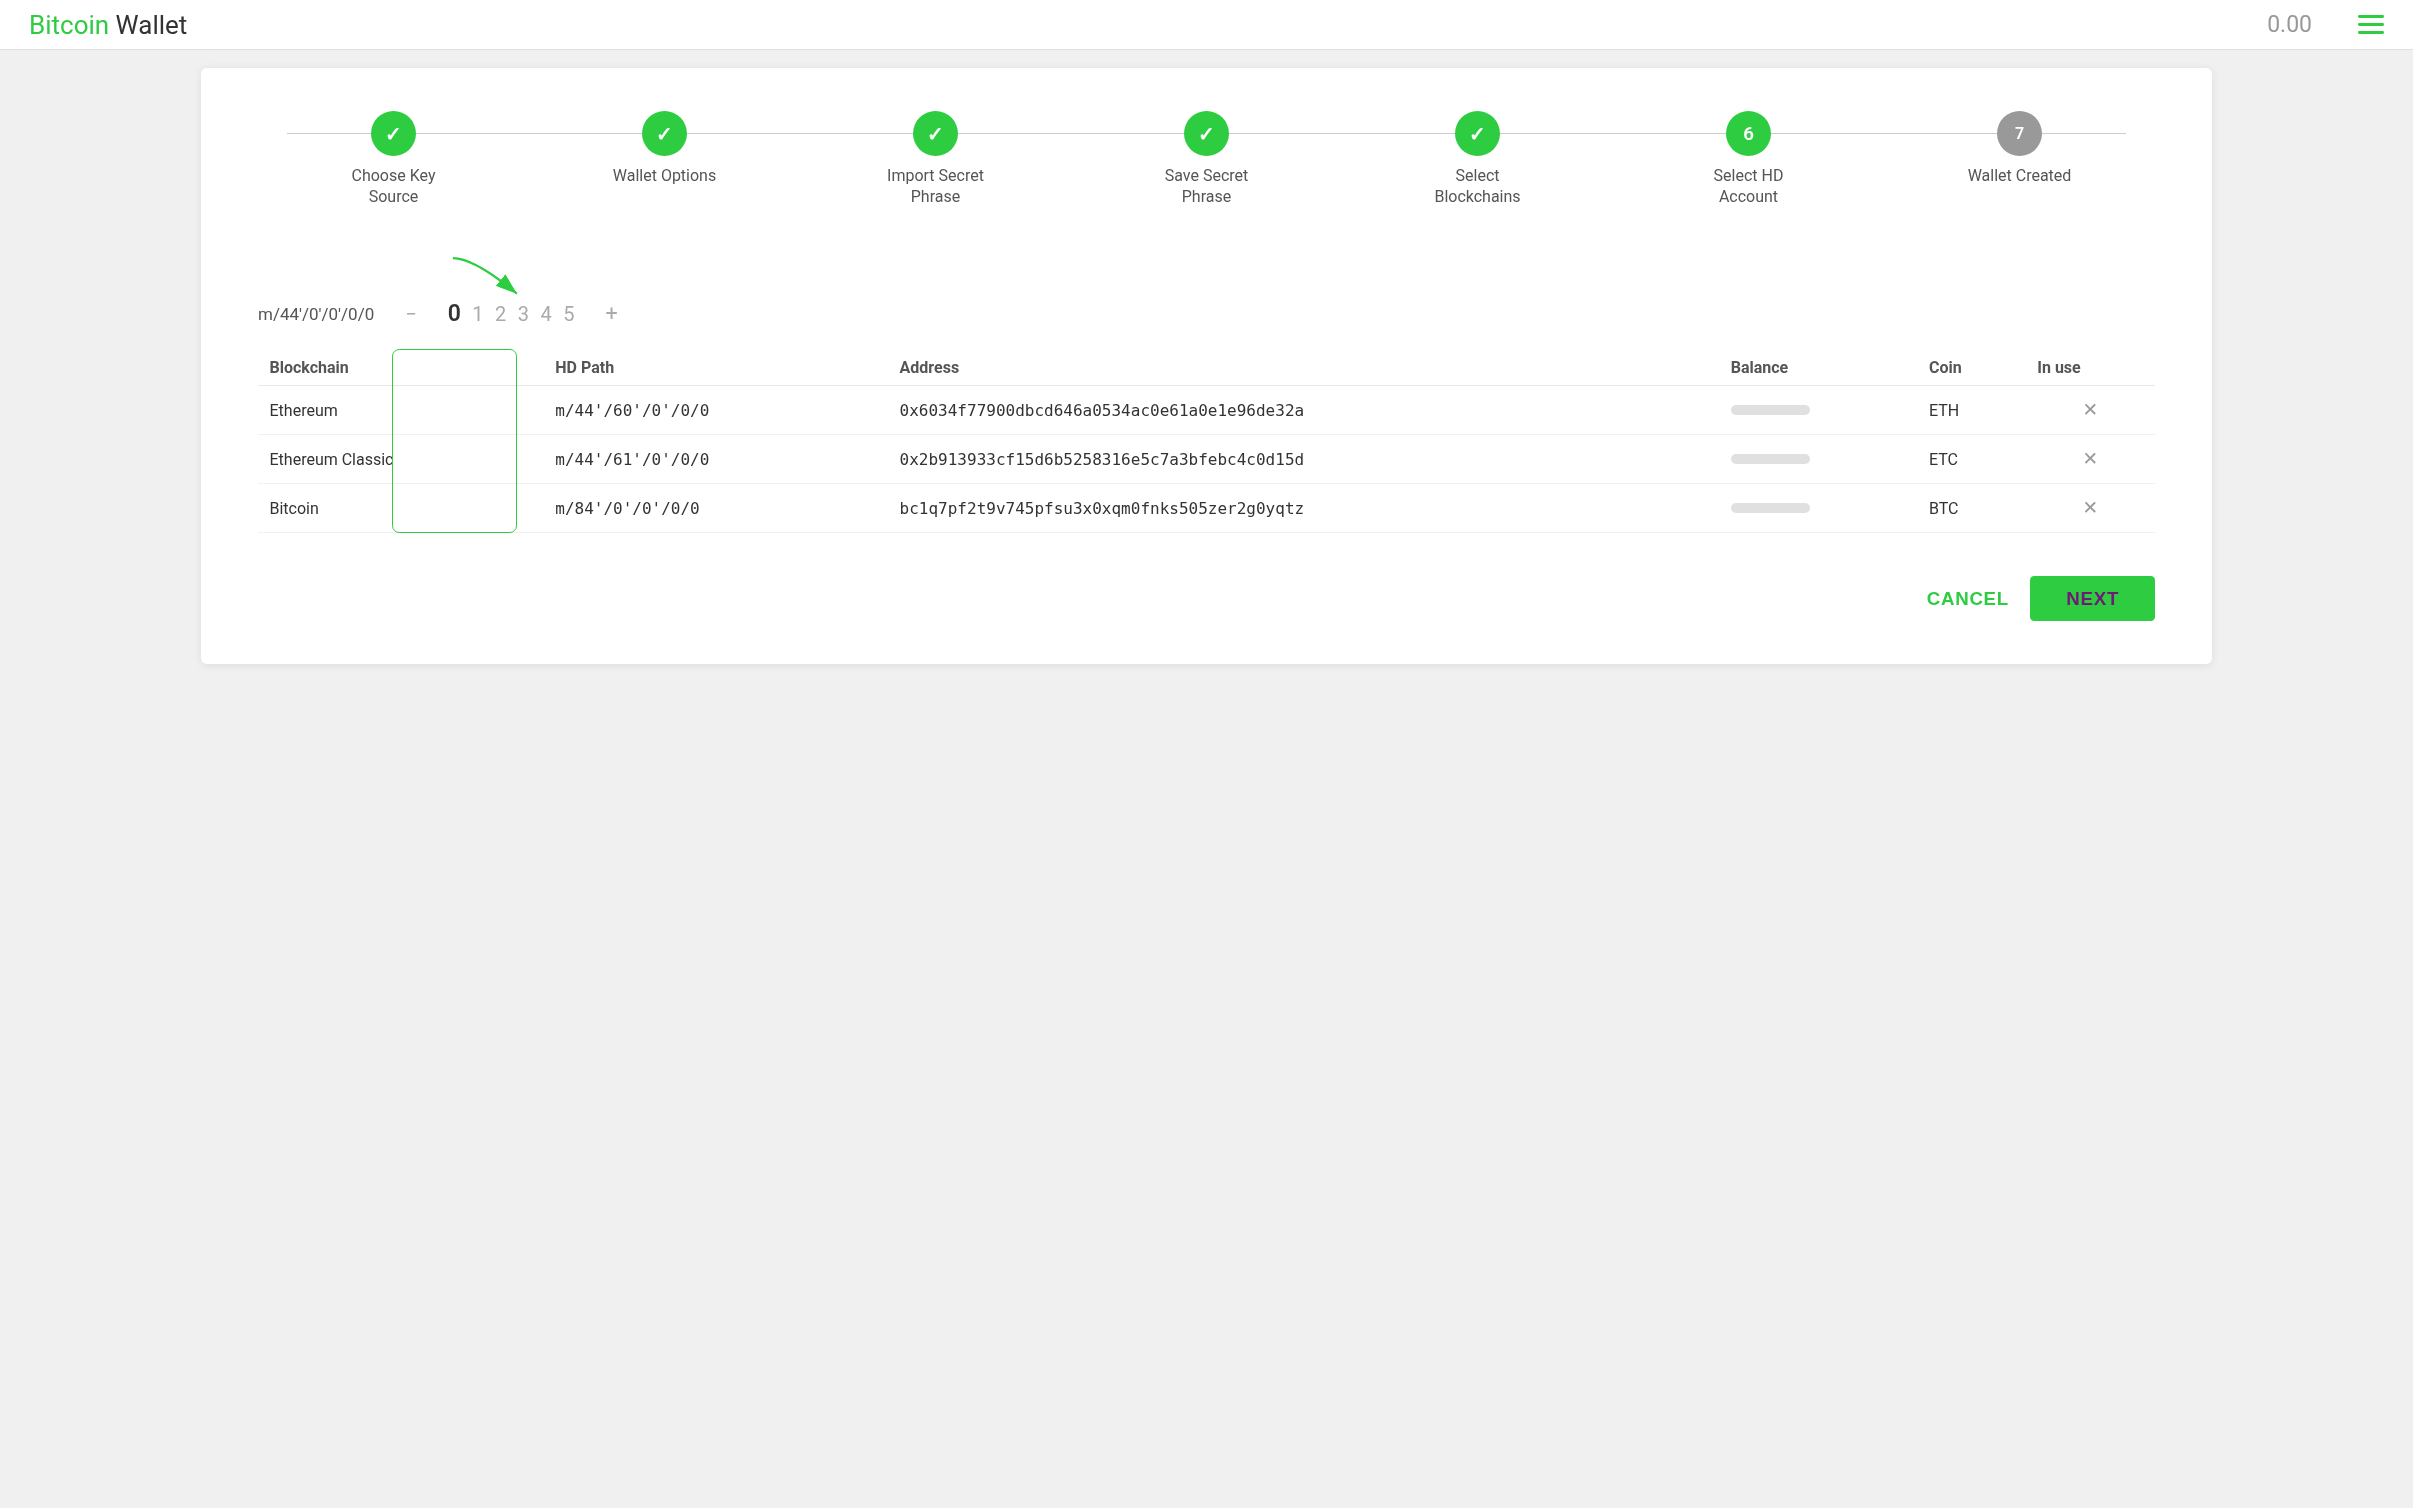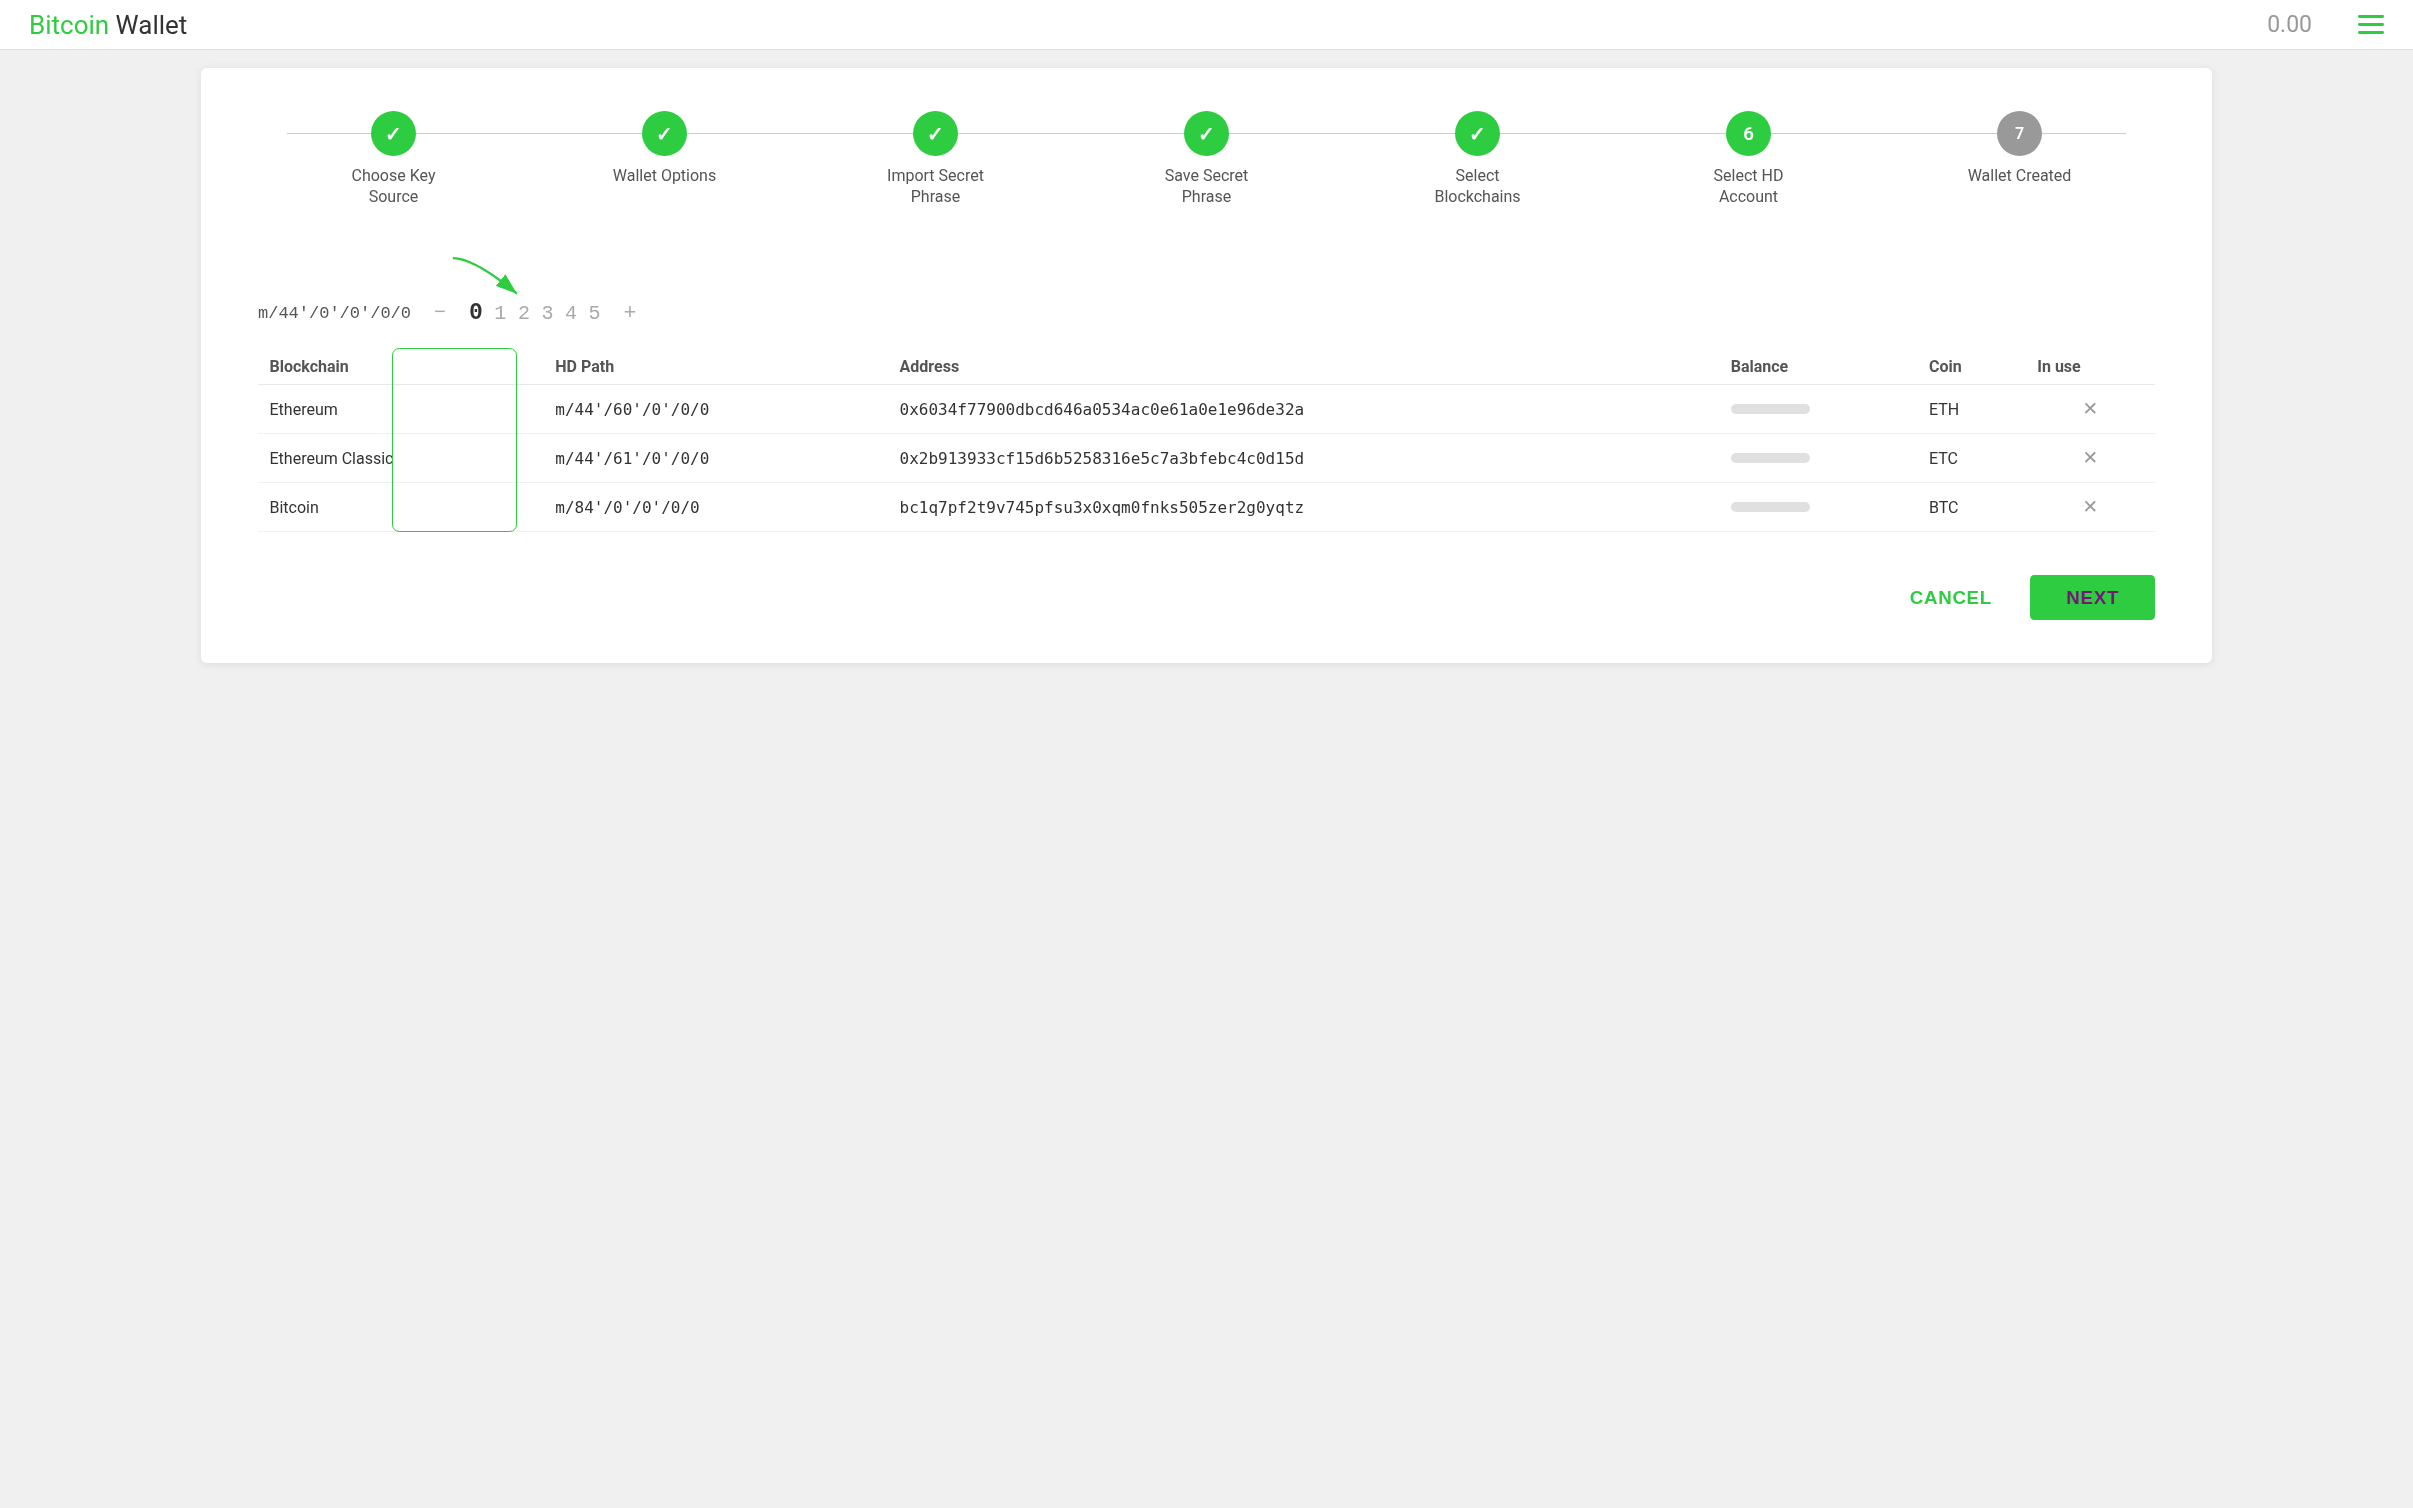--- a/index.html
+++ b/index.html
@@ -124,23 +124,22 @@
       line-height: 1.3;
     }
     .step-circle .checkmark {
       font-size: 20px;
     }
 
     
     .path-nav {
       display: flex;
       align-items: center;
-      gap: 23px;
+      gap: 31px;
       margin-bottom: 21.5px;
-      font-family: Liberation Mono, monospace;
     }
     .path-display {
       font-size: 17px;
       color: #555;
     }
     .path-minus {
       font-size: 20px;
       color: #aaa;
       cursor: pointer;
       user-select: none;
@@ -214,21 +213,20 @@
     }
     .x-icon {
       color: #999;
       font-size: 18.7px;
     }
 
     
     .card-footer {
       display: flex;
       justify-content: flex-end;
-      gap: 17px;
       margin-top: 29px;
       padding-top: 14.4px;
     }
     .btn-cancel {
       font-size: 18.7px;
       color: #2ecc40;
       background: none;
       border: none;
       cursor: pointer;
       font-weight: 600;

